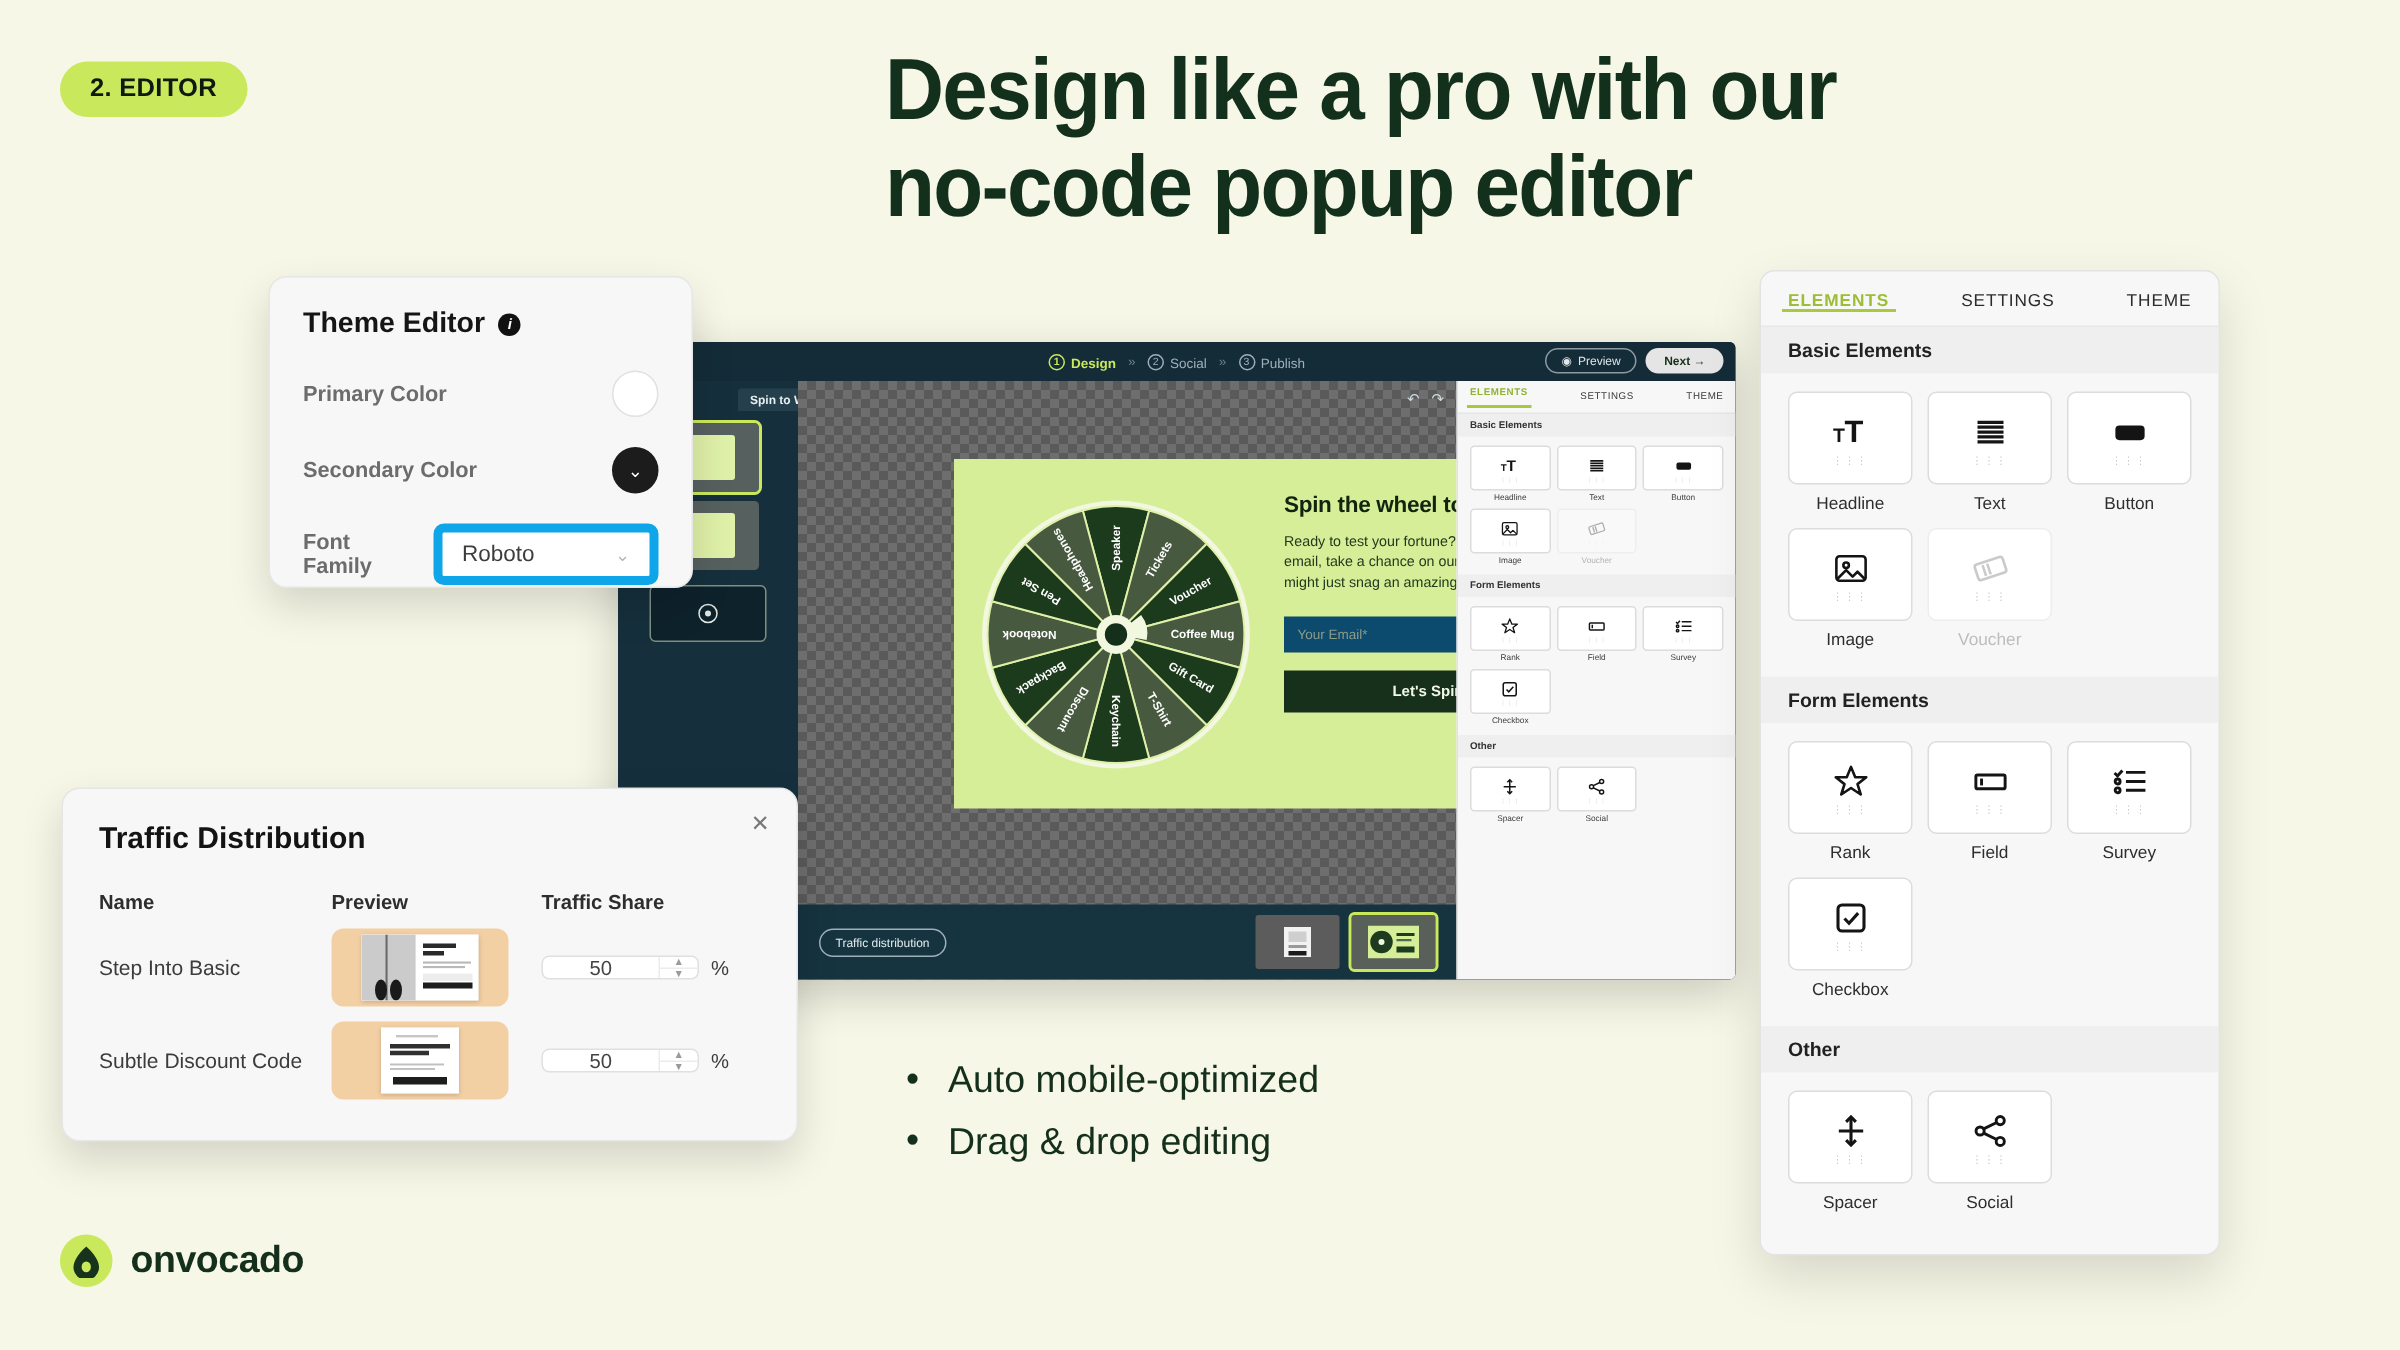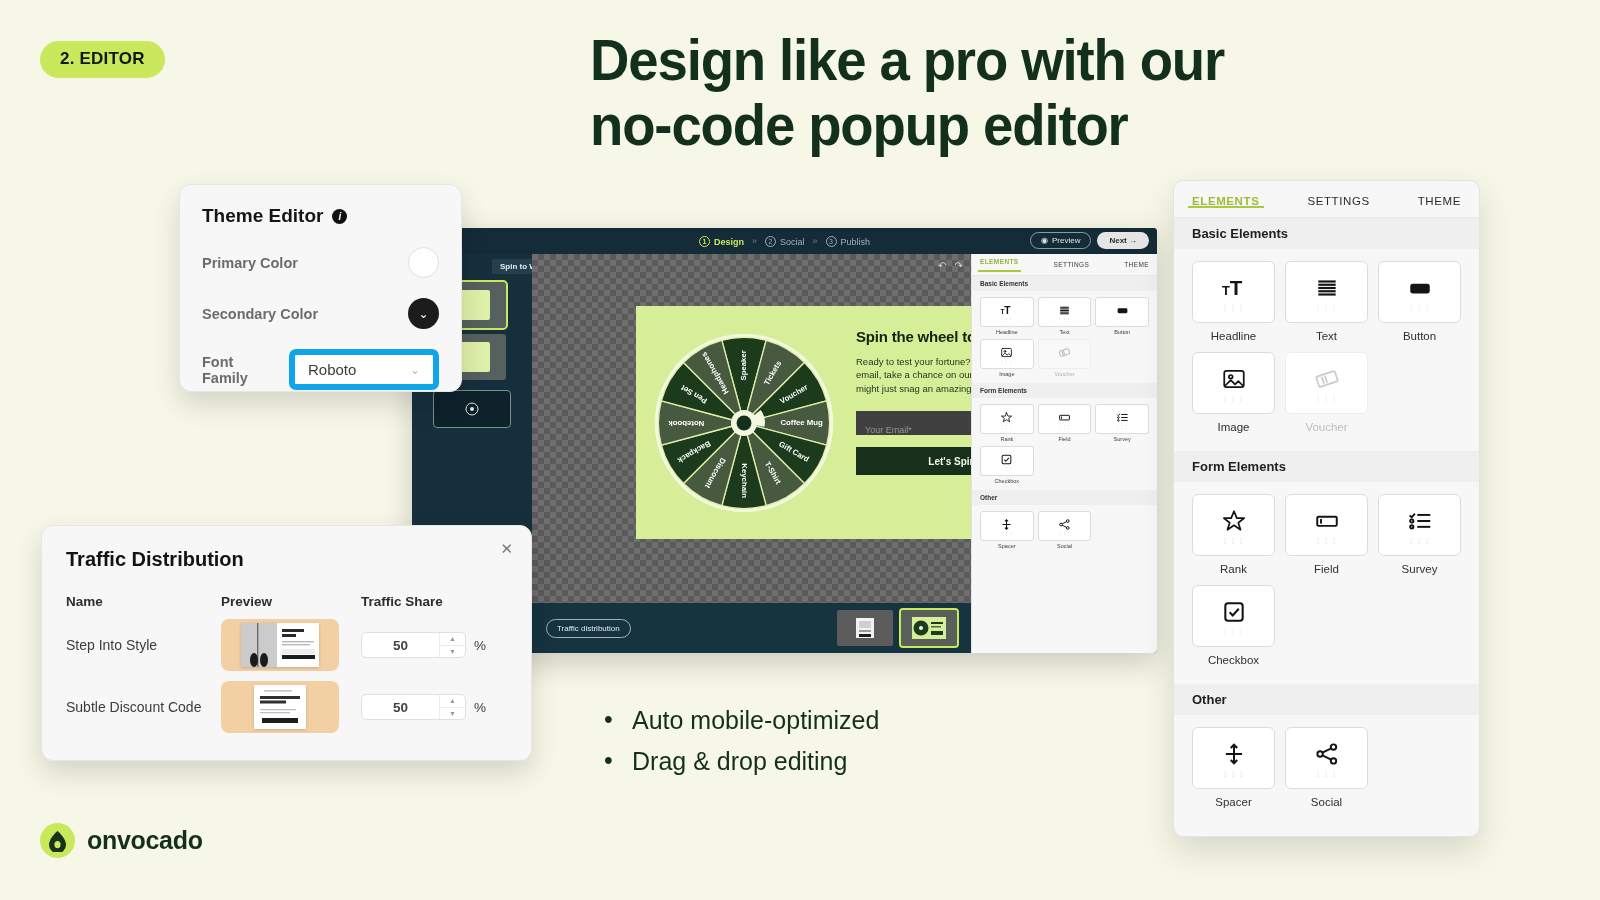--- a/index.html
+++ b/index.html
@@ -124,21 +124,21 @@
   #popup {
     position: absolute; left: 104px; top: 52px; width: 430px; height: 233px;
     background: #d6ee97; display: flex; overflow: hidden;
   }
   #popup-close { position: absolute; right: 8px; top: 6px; font-size: 11px; color: #1b2b1b; }
   .wheel-col { width: 216px; display: flex; align-items: center; justify-content: center; }
   .copy-col { flex: 1; padding: 22px 18px 0 4px; }
   .copy-col h3 { font-size: 15px; font-weight: 800; color: #10240f; letter-spacing: -0.2px; }
   .copy-col p { font-size: 9.5px; line-height: 1.42; color: #22381f; margin-top: 10px; }
   .email-field {
-    margin-top: 16px; height: 24px; background: #404040; display: flex; align-items: flex-end;
+    margin-top: 16px; height: 24px; background: #0c4a6e; display: flex; align-items: center;
     padding: 0 9px; font-size: 9px; color: #8e9b8a;
   }
   .spin-btn {
     margin-top: 12px; height: 28px; background: #16301c; color: #f2f7e6;
     display: flex; align-items: center; justify-content: center;
     font-size: 10px; font-weight: 600;
   }
 
   
   #inner-panel {
@@ -215,22 +215,22 @@
   #traffic-card h2 { font-size: 20px; font-weight: 700; color: #131313; }
   #traffic-close { position: absolute; right: 18px; top: 14px; font-size: 15px; color: #777; }
   .td-head { display: grid; grid-template-columns: 155px 140px 1fr; margin-top: 23px;
     font-size: 13.5px; font-weight: 700; color: #2e2e2e; }
   .td-row { display: grid; grid-template-columns: 155px 140px 1fr; align-items: center; margin-top: 10px; }
   .td-name { font-size: 14px; color: #3c3c3c; }
   .td-prev { width: 118px; height: 52px; background: #f3cfa4; border-radius: 8px;
     display: flex; align-items: center; justify-content: center; }
   .mini-pop { background: #fff; display: flex; box-shadow: 0 1px 3px rgba(0,0,0,.18); }
   .td-share { display: flex; align-items: center; gap: 8px; }
-  .stepper { width: 105px; height: 26px; background: #fff; border: 1px solid #e0e0e0; border-radius: 5px;
-    display: flex; align-items: center; font-weight: bold; }
+  .stepper { width: 105px; height: 16px; background: #fff; border: 1px solid #e0e0e0; border-radius: 5px;
+    display: flex; align-items: center; }
   .stepper .val { flex: 1; text-align: center; font-size: 13.5px; color: #434343; }
   .stepper .arrows { width: 26px; height: 100%; border-left: 1px solid #ececec;
     display: flex; flex-direction: column; }
   .stepper .arrows div { flex: 1; display: flex; align-items: center; justify-content: center;
     font-size: 7px; color: #9a9a9a; }
   .stepper .arrows div + div { border-top: 1px solid #ececec; }
   .pct { font-size: 13.5px; color: #3c3c3c; }
 
   svg { display: block; }
 </style>
@@ -759,21 +759,21 @@
   <span id="traffic-close">✕</span>
   <h2>Traffic Distribution</h2>
 
   <div class="td-head">
     <span>Name</span>
     <span>Preview</span>
     <span>Traffic Share</span>
   </div>
 
   <div class="td-row">
-    <span class="td-name">Step Into Style</span>
+    <span class="td-name">Step Into Basic</span>
     <span class="td-prev">
       <span class="mini-pop">
         <svg width="78" height="44" viewBox="0 0 78 44">
           <rect width="78" height="44" fill="#ffffff"></rect>
           <rect x="0" y="0" width="36" height="44" fill="#d8d8d8"></rect>
           <rect x="0" y="0" width="36" height="44" fill="#bdbdbd" opacity=".45"></rect>
           <rect x="16" y="0" width="1.4" height="44" fill="#6b6b6b"></rect>
           <ellipse cx="13" cy="37" rx="4" ry="7" fill="#1a1a1a"></ellipse>
           <ellipse cx="23" cy="37" rx="4" ry="7" fill="#1a1a1a"></ellipse>
           <rect x="41" y="6" width="22" height="3" fill="#2a2a2a"></rect>

